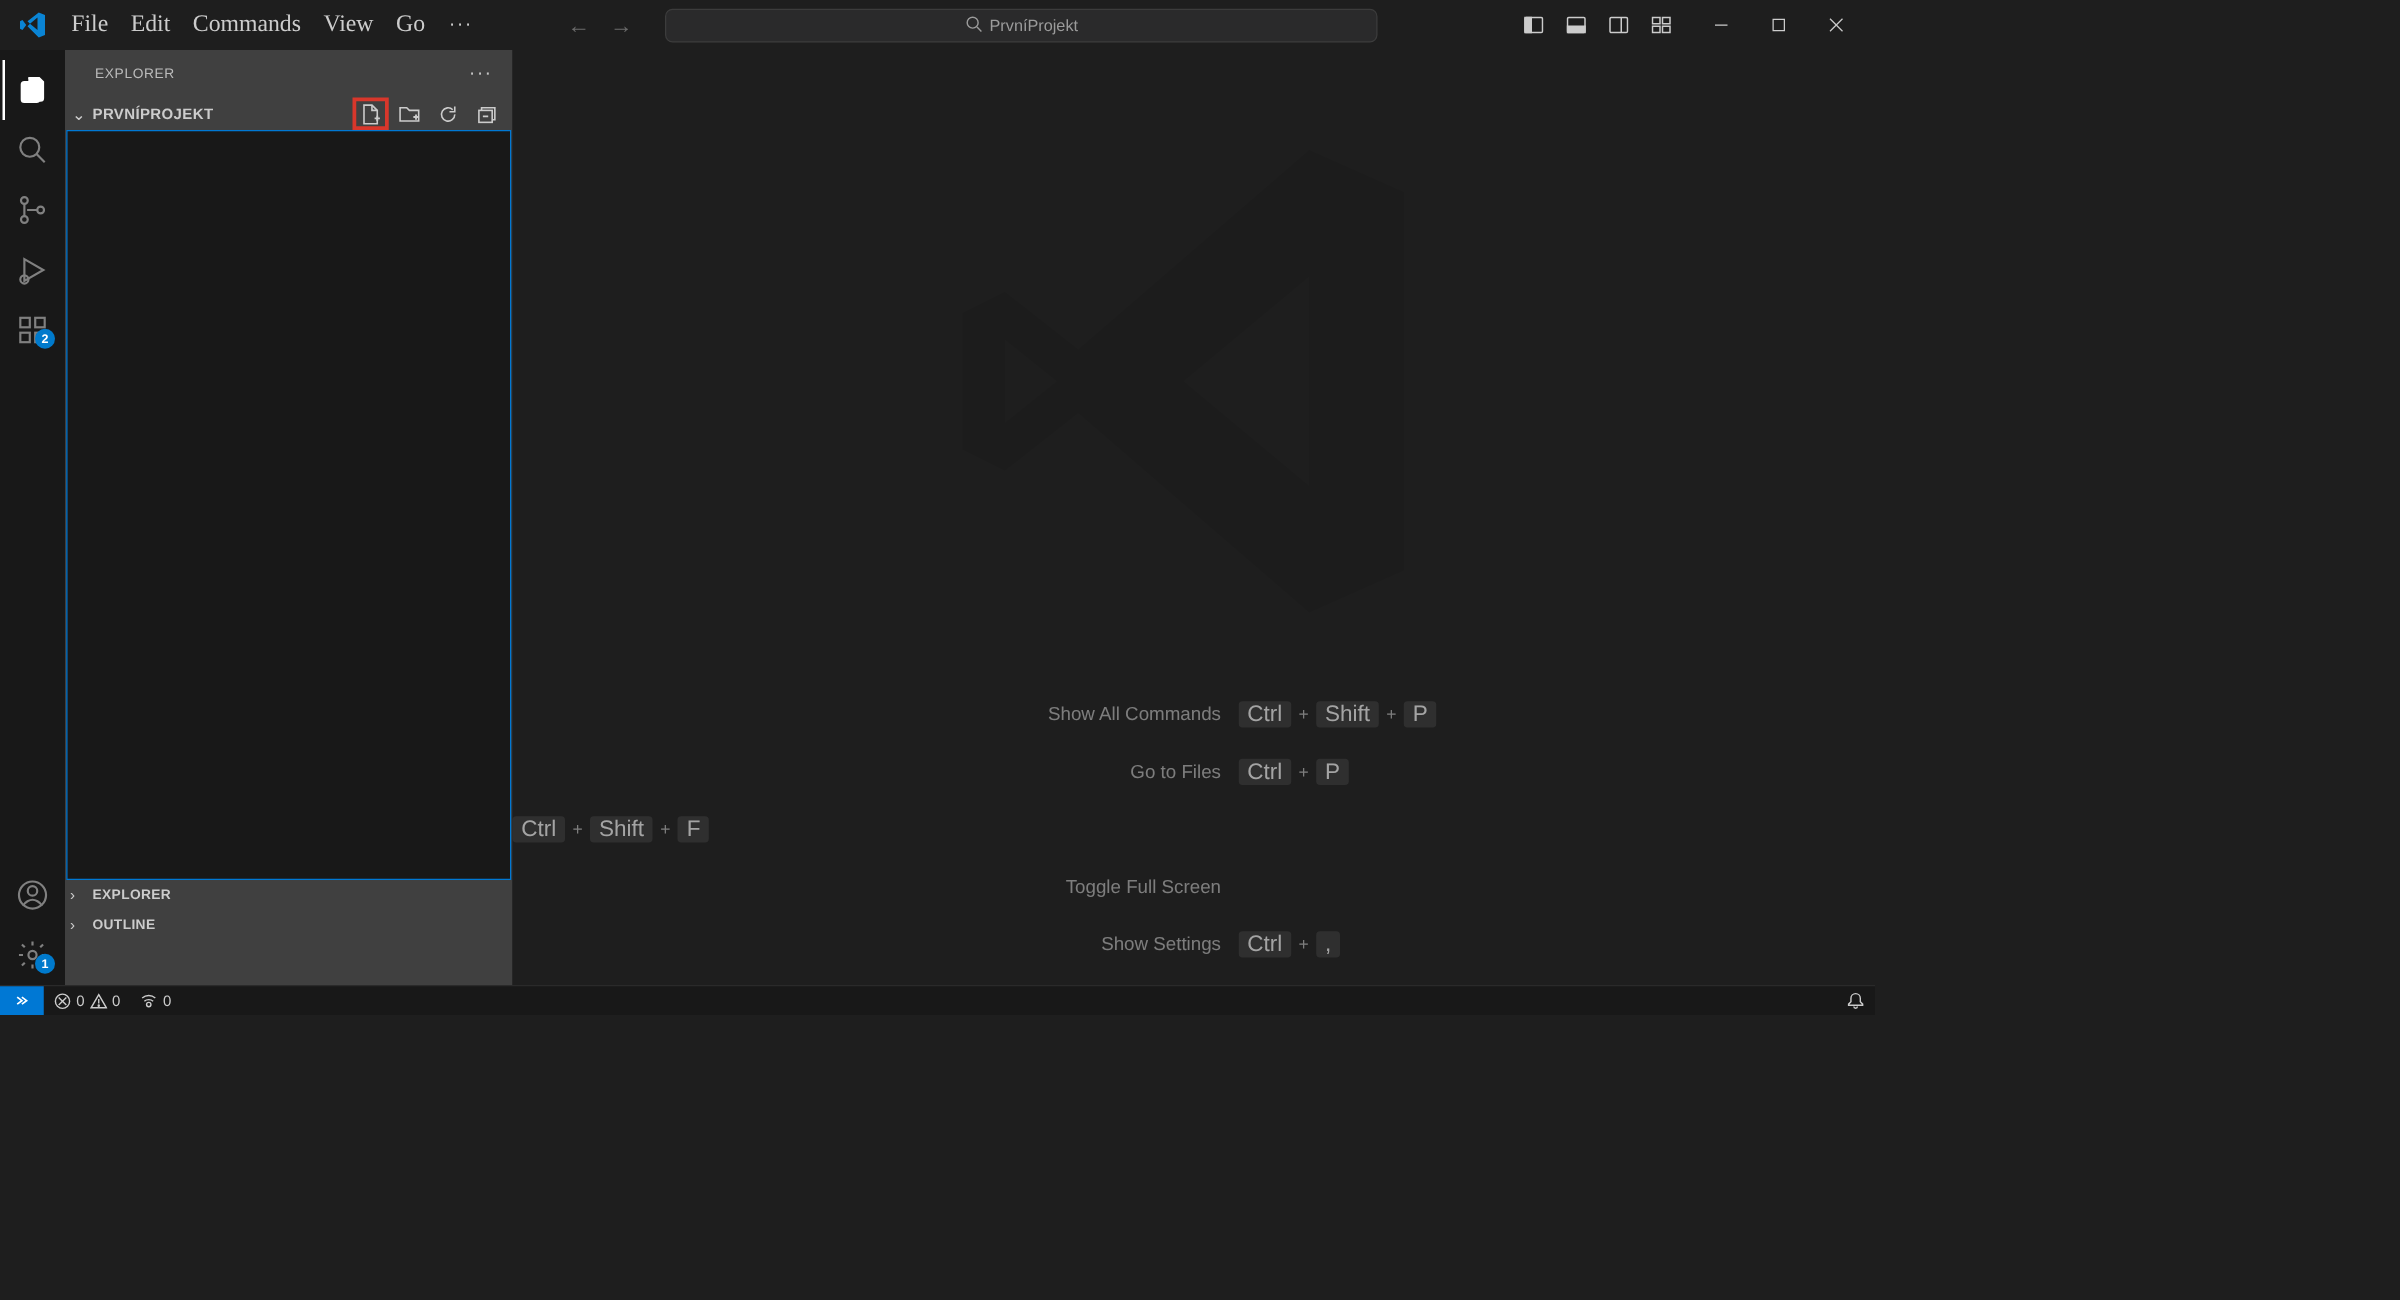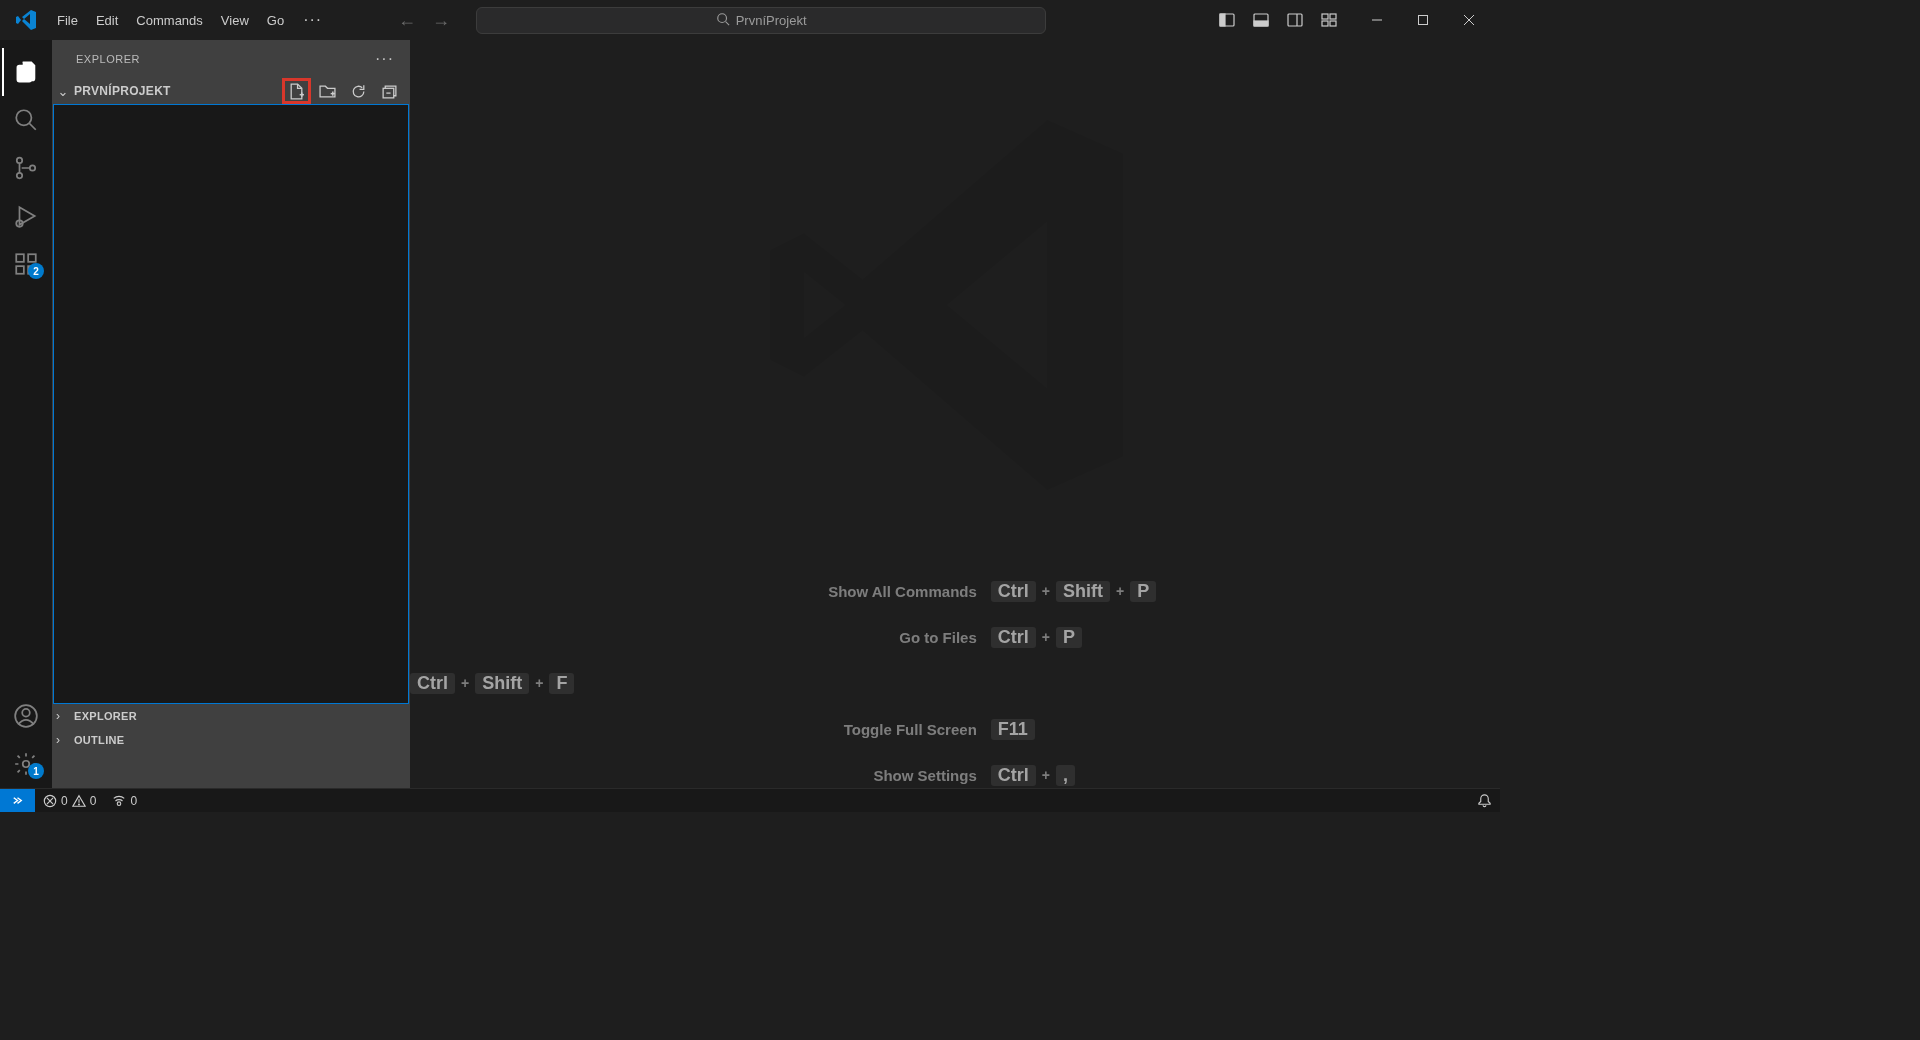--- a/index.html
+++ b/index.html
@@ -1,20 +1,20 @@
 <!DOCTYPE html>
 <html><head>
 <meta charset="utf-8">
 <style>
 * { margin:0; padding:0; box-sizing:border-box; font-family:"Segoe UI",Arial,sans-serif; }
 body { width:1500px; height:812px; background:#1e1e1e; color:#ccc; overflow:hidden; font-size:13px; }
 .titlebar { height:40px; background:#1e1e1e; display:flex; align-items:center; position:relative; }
 .vscode-logo { width:24px; height:24px; margin:0 10px 0 14px; }
 .menu { display:flex; align-items:center; gap:0; }
-.menu-item { padding:6px 9px; color:#ccc; cursor:pointer; font-size:13px; }
+.menu-item { padding:6px 9px; color:#ccc; cursor:pointer; font-size:19px;font-family:Liberation Serif, serif; }
 .menu-ellipsis { padding:6px 10px; cursor:pointer; font-size:16px; color:#ccc; letter-spacing:1px; }
 .nav-arrows { display:flex; gap:4px; margin-left:60px; }
 .nav-arrow { color:#6b6b6b; padding:4px 6px; font-size:18px; cursor:pointer; }
 .searchbar { flex:0 0 auto; margin-left:20px; width:570px; height:27px; background:#2a2a2b; border:1px solid #3c3c3c; border-radius:6px; display:flex; align-items:center; justify-content:center; gap:6px; }
 .searchbar .mag { color:#9b9b9b; font-size:14px; }
 .searchbar .txt { color:#9b9b9b; font-size:13px; }
 .title-right { position:absolute; right:8px; display:flex; align-items:center; gap:0; }
 .layout-btn { width:34px; height:28px; display:flex; align-items:center; justify-content:center; cursor:pointer; }
 .layout-ico { width:16px; height:16px; }
 .win-btn { width:46px; height:30px; display:flex; align-items:center; justify-content:center; cursor:pointer; color:#ccc; font-size:13px; }
@@ -36,21 +36,21 @@
 .folder-name { font-size:12px; font-weight:700; color:#ccc; letter-spacing:0.3px; }
 .folder-actions { margin-left:auto; display:flex; gap:2px; }
 .fa-btn { width:29px; height:26px; display:flex; align-items:center; justify-content:center; cursor:pointer; position:relative; }
 .fa-btn.highlight { border:3px solid #d8372b; }
 .tree { border:1px solid #0078d4; margin:0 1px; height:600px; background:#181818; }
 .section-row { height:24px; display:flex; align-items:center; padding-left:4px; gap:4px; cursor:pointer; }
 .section-row .chev2 { width:14px; color:#ccc; font-size:12px; }
 .section-row .lbl { font-size:11px; font-weight:700; color:#ccc; letter-spacing:0.3px; }
 .editor { flex:1; background:#1e1e1e; position:relative; }
 .watermark { position:absolute; top:55px; left:50%; transform:translateX(-50%); opacity:0.06; }
-.shortcuts { position:absolute; top:528px; left:0; right:0;font-weight:bold; }
+.shortcuts { position:absolute; top:508px; left:0; right:0; }
 .sc-row { display:flex; align-items:center; gap:14px; height:46px; }
 .sc-left { flex:0 0 52%; text-align:right; color:rgba(204,204,204,0.55); font-size:15px; }
 .sc-right { flex:1; display:flex; gap:6px; align-items:center; }
 .key { background:rgba(128,128,128,0.18); color:rgba(204,204,204,0.75); padding:0 7px; border-radius:3px; font-size:18px; }
 .plus { color:rgba(204,204,204,0.55); font-size:14px; }
 .statusbar { height:24px; background:#181818; border-top:1px solid #2a2a2a; display:flex; align-items:center; }
 .status-remote { width:35px; height:24px; background:#0078d4; display:flex; align-items:center; justify-content:center; cursor:pointer; }
 .status-item { display:flex; align-items:center; gap:4px; padding:0 8px; height:24px; cursor:pointer; color:#ccc; font-size:12px; }
 .status-spacer { flex:1; }
 </style>
@@ -265,23 +265,20 @@
         <div class="sc-right">
           <span class="key">Ctrl</span>
             <span class="plus">+</span>
           <span class="key">Shift</span>
             <span class="plus">+</span>
           <span class="key">F</span>
         </div>
       </div>
       <div class="sc-row">
         <div class="sc-left">Toggle Full Screen</div>
-        <div class="sc-right">
-          <span class="key">F11</span>
-        </div>
       </div>
       <div class="sc-row">
         <div class="sc-left">Show Settings</div>
         <div class="sc-right">
           <span class="key">Ctrl</span>
             <span class="plus">+</span>
           <span class="key">,</span>
         </div>
       </div>
     </div>

